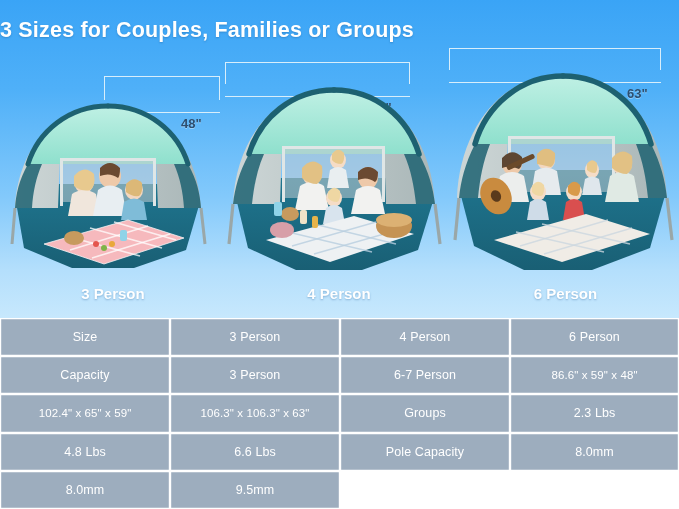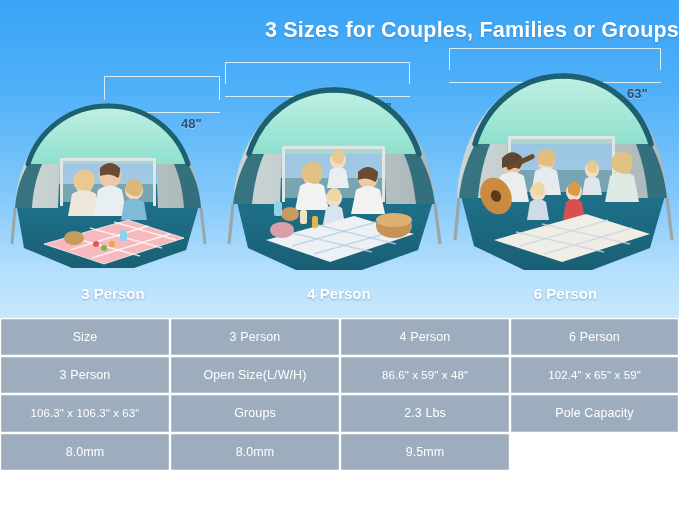--- a/index.html
+++ b/index.html
@@ -13,21 +13,21 @@
   }
 
   
   .hero{
     position:absolute;left:0;top:0;width:679px;height:318px;
     background:linear-gradient(180deg,#3aa4f6 0%, #4fb0f8 28%, #83c9fb 62%, #b4dffc 85%, #c7e8fd 100%);
     overflow:hidden;
   }
   .title{
     position:absolute;left:0;top:18px;width:679px;
-    text-align:right;
+    text-align:left;
     color:#ffffff;
     font-size:21.5px;
     font-weight:bold;
     letter-spacing:.2px;
     text-shadow:0 1px 2px rgba(20,80,140,.35);
     white-space:nowrap;
   }
 
   
   .tent-group{position:absolute;}
@@ -316,29 +316,32 @@
 
   </div>
 
   <div class="spec-table">
 
     <div class="cell label">Size</div>
     <div class="cell">3 Person</div>
     <div class="cell">4 Person</div>
     <div class="cell">6 Person</div>
 
+    <div class="cell label">Capacity</div>
     <div class="cell">3 Person</div>
-
-    <div class="cell label">Open Size(L/W/H)</div>
+    <div class="cell">6-7 Person</div>
+
     <div class="cell small">86.6" x 59" x 48"</div>
     <div class="cell small">102.4" x 65" x 59"</div>
     <div class="cell small">106.3" x 106.3" x 63"</div>
 
     <div class="cell label">Groups</div>
     <div class="cell">2.3 Lbs</div>
+    <div class="cell">4.8 Lbs</div>
+    <div class="cell">6.6 Lbs</div>
 
     <div class="cell label">Pole Capacity</div>
     <div class="cell">8.0mm</div>
     <div class="cell">8.0mm</div>
     <div class="cell">9.5mm</div>
 
   </div>
 
 </div>
 

